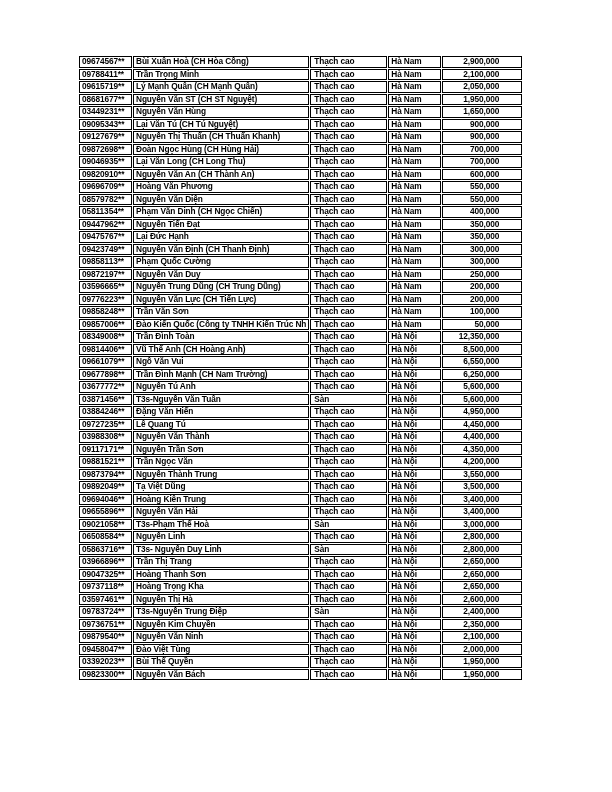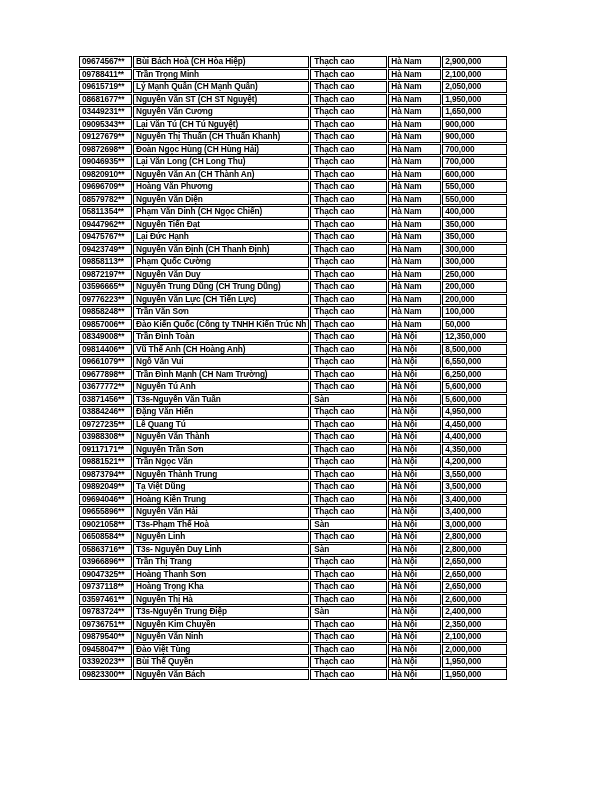--- a/index.html
+++ b/index.html
@@ -37,31 +37,31 @@
     white-space: nowrap;
     overflow: hidden;
     padding: 0 2px;
     vertical-align: middle;
     letter-spacing: -0.1px;
   }
   table.payout td.c0 { width: 47px; }
   table.payout td.c1 { width: 169px; }
   table.payout td.c2 { width: 70px; padding-left: 3px; margin-top: 11px; }
   table.payout td.c3 { width: 47px; }
-  table.payout td.c4 { width: 54px; text-align: left; padding-right: 7px; }
+  table.payout td.c4 { width: 54px; text-align: right; padding-right: 22px; }
 </style>
 </head>
 <body>
 
 <div class="page">
   <table class="payout">
     <tbody>
         <tr>
           <td class="c0">09674567**</td>
-          <td class="c1">Bùi Bách Hoà (CH Hòa Hiệp)</td>
+          <td class="c1">Bùi Xuân Hoà (CH Hòa Công)</td>
           <td class="c2">Thạch cao</td>
           <td class="c3">Hà Nam</td>
           <td class="c4">2,900,000</td>
         </tr>
         <tr>
           <td class="c0">09788411**</td>
           <td class="c1">Trần Trọng Minh</td>
           <td class="c2">Thạch cao</td>
           <td class="c3">Hà Nam</td>
           <td class="c4">2,100,000</td>
@@ -75,21 +75,21 @@
         </tr>
         <tr>
           <td class="c0">08681677**</td>
           <td class="c1">Nguyễn Văn ST (CH ST Nguyệt)</td>
           <td class="c2">Thạch cao</td>
           <td class="c3">Hà Nam</td>
           <td class="c4">1,950,000</td>
         </tr>
         <tr>
           <td class="c0">03449231**</td>
-          <td class="c1">Nguyễn Văn Cương</td>
+          <td class="c1">Nguyễn Văn Hùng</td>
           <td class="c2">Thạch cao</td>
           <td class="c3">Hà Nam</td>
           <td class="c4">1,650,000</td>
         </tr>
         <tr>
           <td class="c0">09095343**</td>
           <td class="c1">Lại Văn Tú (CH Tú Nguyệt)</td>
           <td class="c2">Thạch cao</td>
           <td class="c3">Hà Nam</td>
           <td class="c4">900,000</td>

